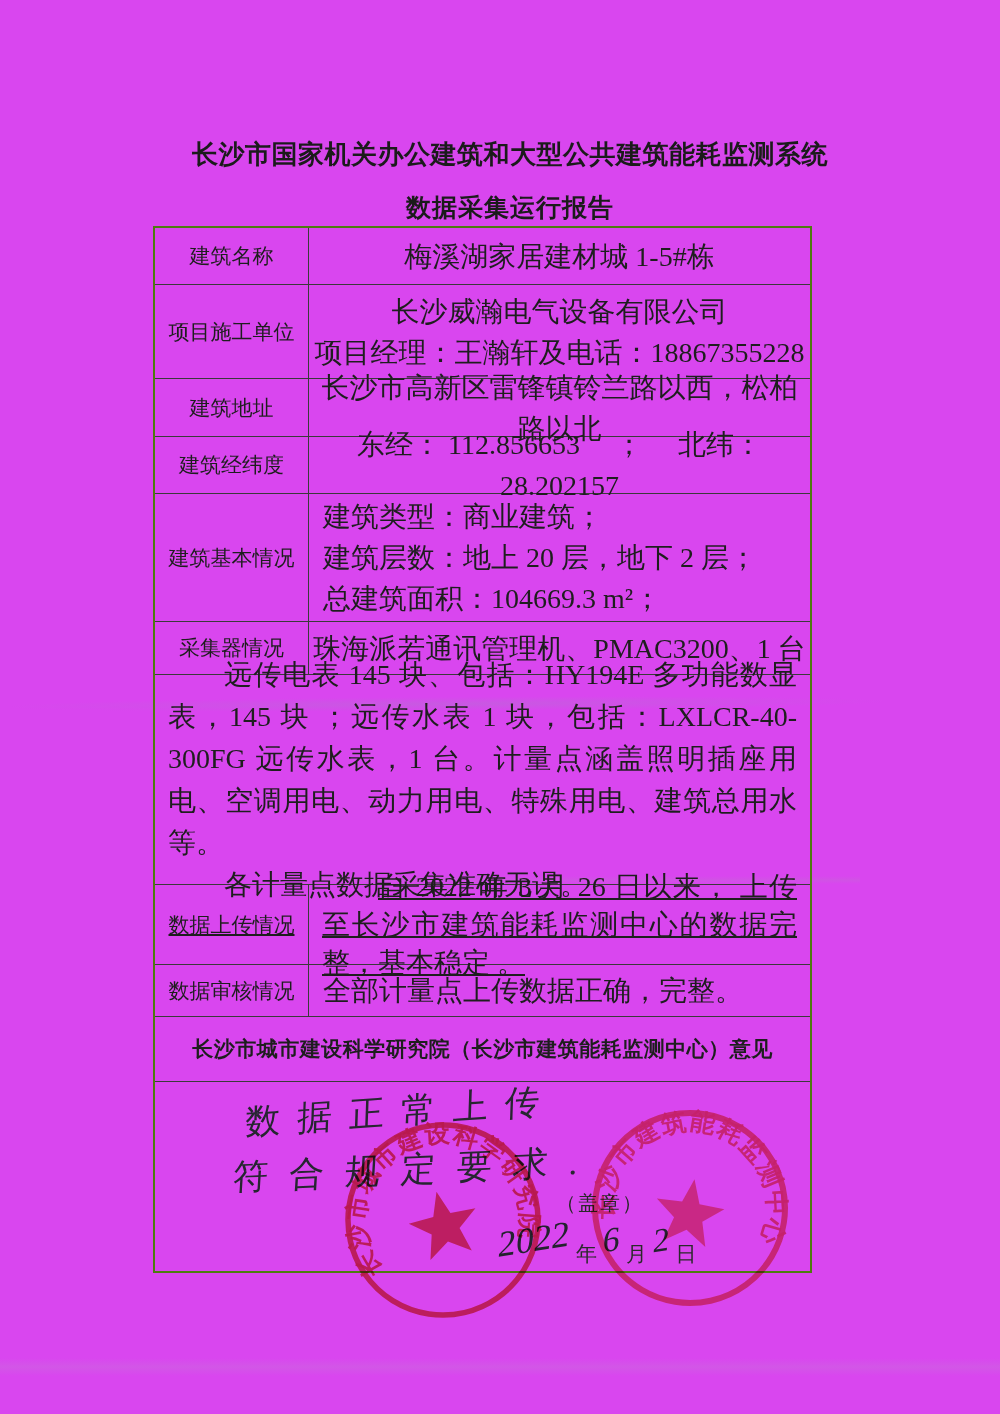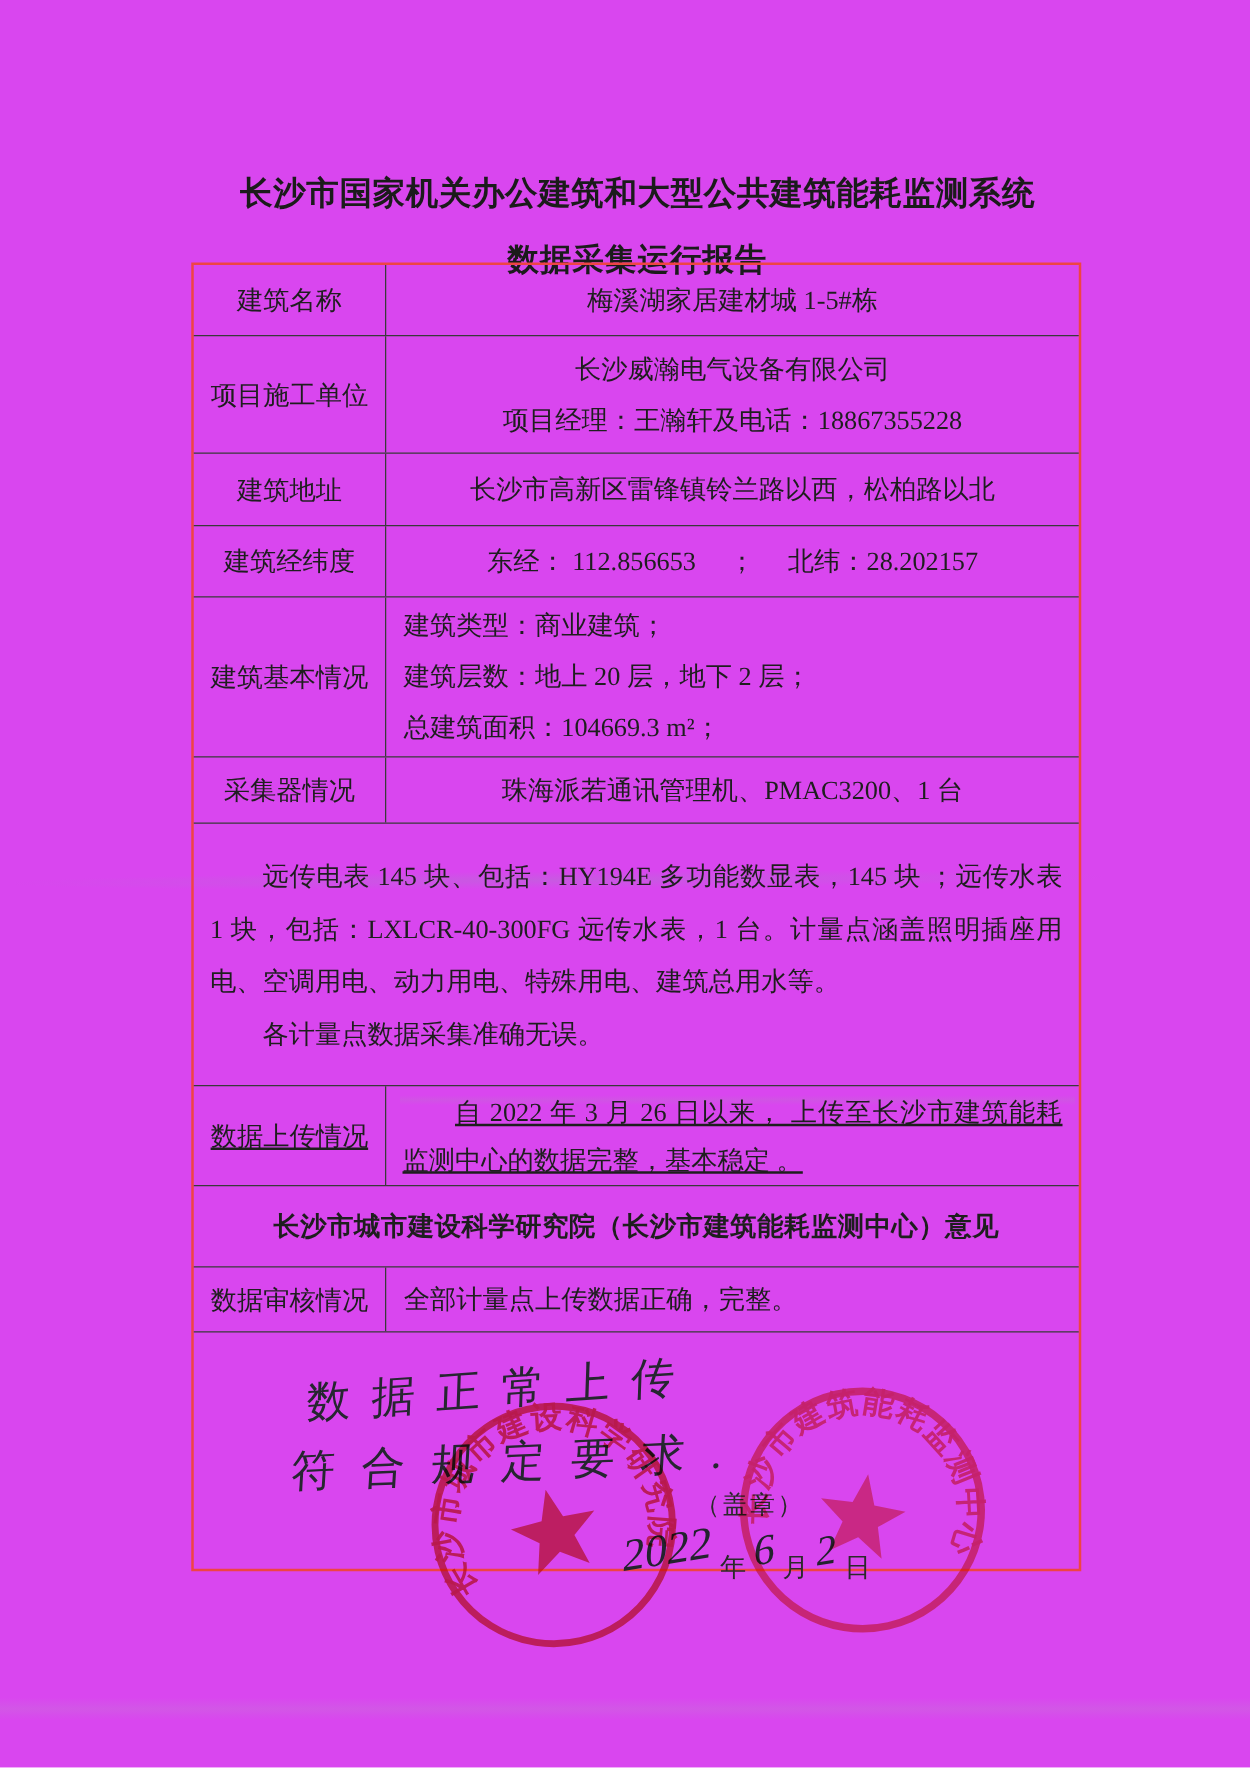--- a/index.html
+++ b/index.html
@@ -20,31 +20,31 @@
     background:linear-gradient(to bottom, rgba(0,0,0,0), rgba(160,158,170,0.14), rgba(0,0,0,0)); }
 
   .doc-title, .doc-subtitle {
     position:absolute; left:10px; width:1000px; text-align:center;
     font-family:"Liberation Sans", sans-serif; font-weight:bold; color:#1b1b1b;
   }
   .doc-title { top:137px; font-size:26px; letter-spacing:0.5px; }
   .doc-subtitle { top:191px; font-size:25px; letter-spacing:1px; }
 
   .doc-table {
-    position:absolute; left:153px; top:210px; width:712px;
-    border:2px solid #ef4444;
+    position:absolute; left:153px; top:226px; width:659px;
+    border:2px solid #4d7c0f;
   }
   .tr { display:flex; border-bottom:1.5px solid #3a3a3a; }
   .tr:last-child { border-bottom:none; }
   .th {
     width:154px; flex:0 0 154px; border-right:1.5px solid #3a3a3a;
     display:flex; flex-direction:column; justify-content:center; align-items:center;
     font-size:21px; line-height:30px; text-align:center;
   }
-  .td { flex:1; display:flex; flex-direction:column; justify-content:center; font-size:21px; }
+  .td { flex:1; display:flex; flex-direction:column; justify-content:center; font-size:28px; }
   .td.center { align-items:center; text-align:center; }
   .td .vline { line-height:41px; }
   .td.paras { padding:0 13px; }
   .td .para { margin:0; text-align:justify; text-indent:2em; line-height:42px; }
   .td .para.tight { line-height:38px; }
   .td.leftpad { padding:0 14px; align-items:flex-start; text-align:left; }
 
   .h57 { height:57px; } .h94 { height:94px; } .h58 { height:58px; }
   .h128 { height:128px; } .h53 { height:53px; } .h210 { height:210px; }
   .h80 { height:80px;text-decoration:underline; } .h52 { height:52px; } .h65 { height:65px; } .h189 { height:189px; }
@@ -162,31 +162,31 @@
 
     <div class="tr h80">
       <div class="th">
           <span>数据上传情况</span>
         </div>
       <div class="td paras">
         <p class="para tight">自 2022 年 3 月  26  日以来， 上传至长沙市建筑能耗监测中心的数据完整，基本稳定 。</p>
       </div>
     </div>
 
+    <div class="tr h52">
+      <div class="th">
+          <span>数据审核情况</span>
+        </div>
+      <div class="td leftpad">
+          <div class="vline">全部计量点上传数据正确，完整。</div>
+        </div>
+    </div>
+
     <div class="tr tr-full h65">
       <span>长沙市城市建设科学研究院（长沙市建筑能耗监测中心）意见</span>
-    </div>
-
-    <div class="tr h52">
-      <div class="th">
-          <span>数据审核情况</span>
-        </div>
-      <div class="td leftpad">
-          <div class="vline">全部计量点上传数据正确，完整。</div>
-        </div>
     </div>
 
     <div class="tr tr-stamp h189"></div>
   </div>
 
   <div class="handwrite hw-line1">数据正常上传</div>
   <div class="handwrite hw-line2">符合规定要求.</div>
 
   <div class="seal-note">（盖章）</div>
 

